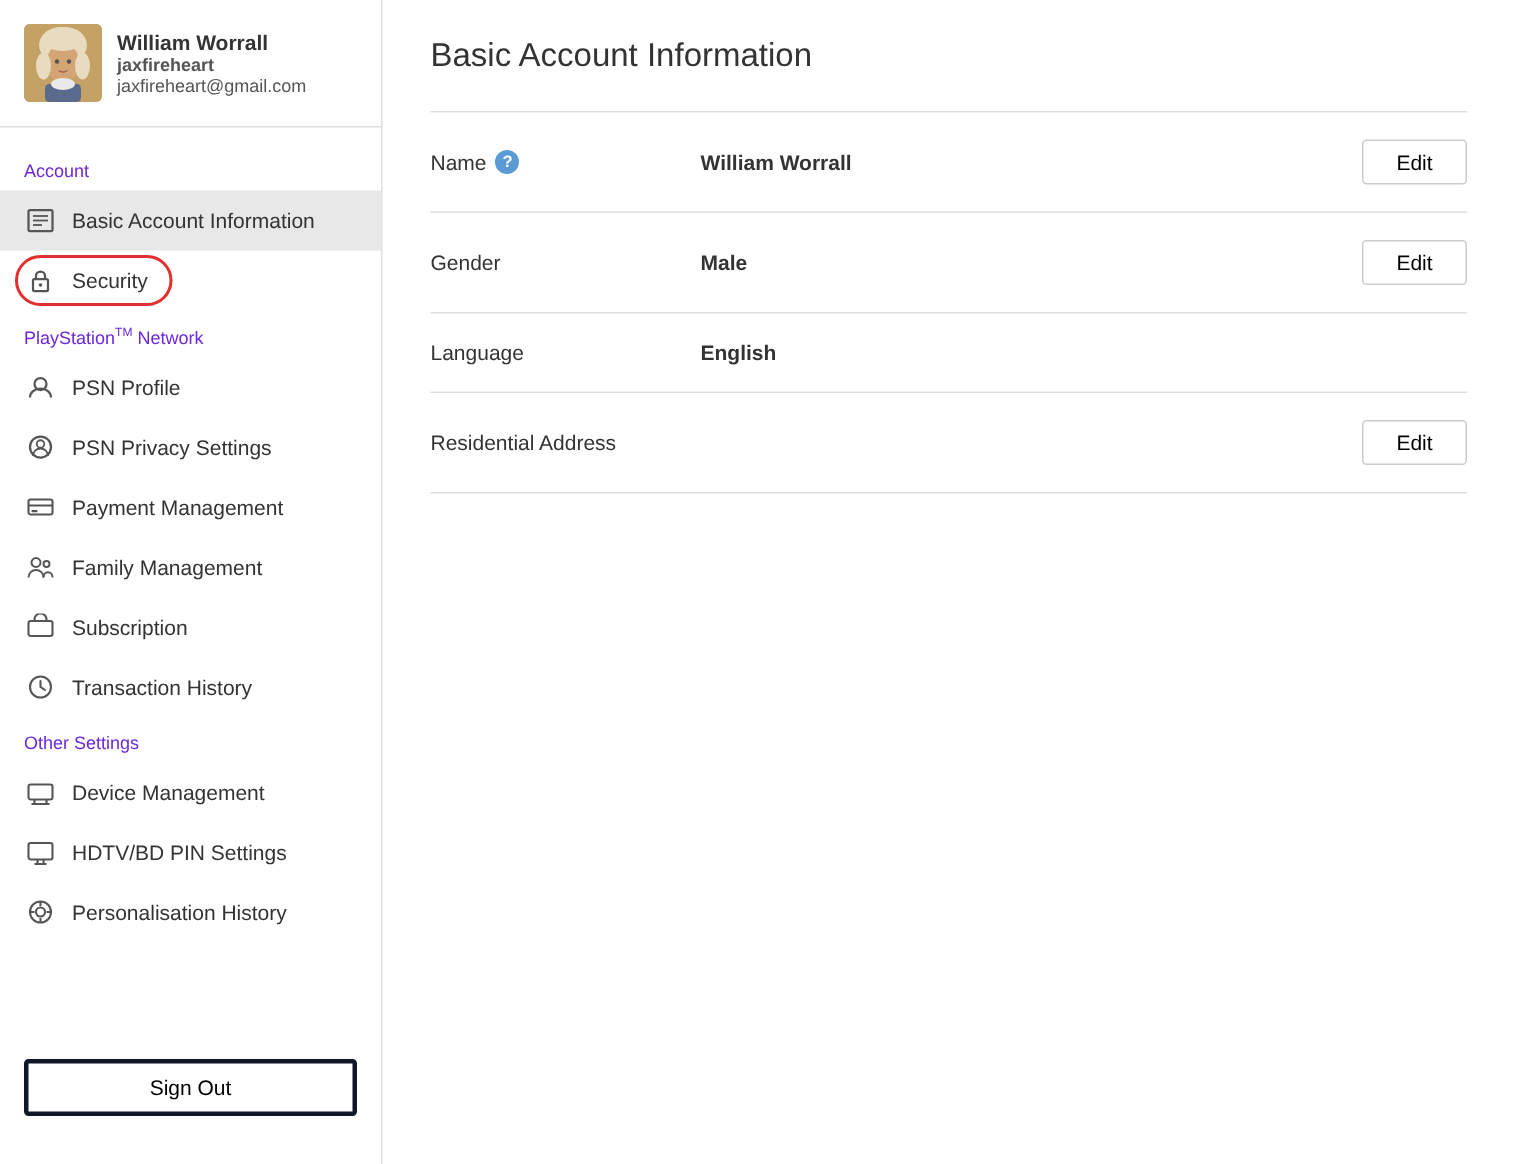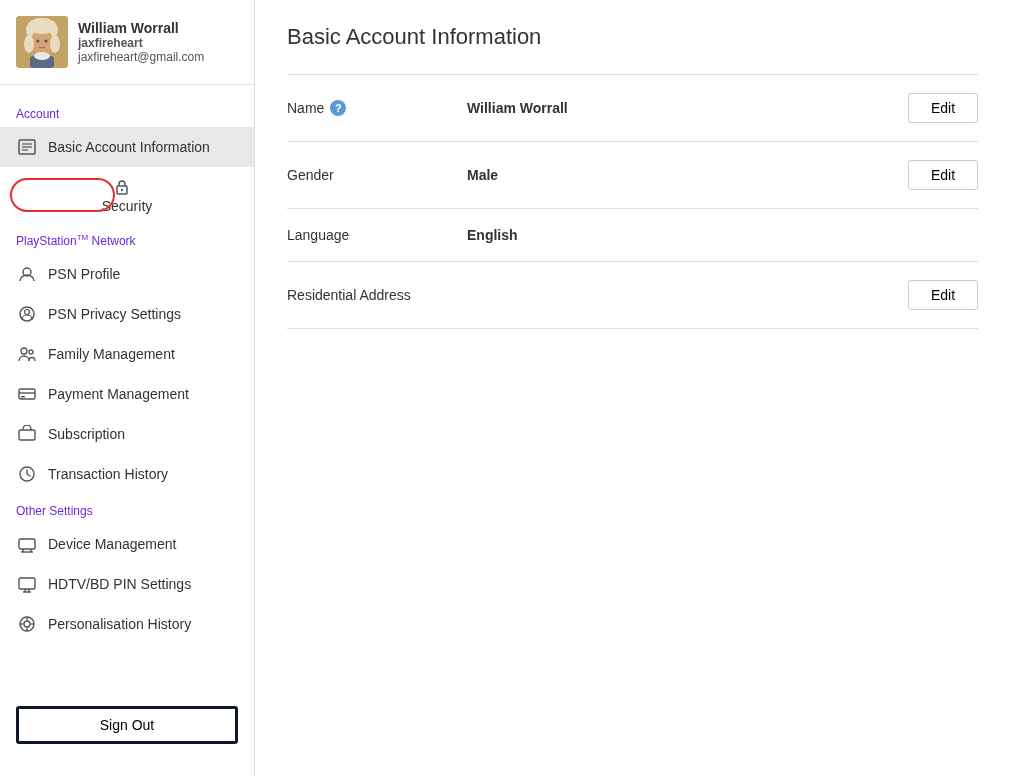--- a/index.html
+++ b/index.html
@@ -95,21 +95,20 @@
       display: flex;
       align-items: center;
       justify-content: center;
       flex-shrink: 0;
       color: #555;
       font-size: 16px;
     }
 
     .nav-item.security-item {
       position: relative;
-      flex-direction: column;
     }
 
     .security-circle {
       position: absolute;
       left: 10px;
       top: 50%;
       transform: translateY(-50%);
       width: 105px;
       height: 34px;
       border: 2px solid #e03030;
@@ -298,38 +297,38 @@
         <circle cx="9" cy="7" r="2.5" stroke="#555" stroke-width="1.2" fill="none"></circle>
         <path d="M4 15c0-2.8 2.2-5 5-5s5 2.2 5 5" stroke="#555" stroke-width="1.2" fill="none"></path>
       </svg>
     </span>
     <span>PSN Privacy Settings</span>
   </div>
 
   <div class="nav-item">
     <span class="icon">
       <svg width="18" height="18" viewBox="0 0 18 18" fill="none">
+        <rect x="1" y="4" width="16" height="10" rx="1.5" stroke="#555" stroke-width="1.4" fill="none"></rect>
+        <line x1="1" y1="8" x2="17" y2="8" stroke="#555" stroke-width="1.4"></line>
+        <rect x="3" y="11" width="4" height="1.5" rx="0.5" fill="#555"></rect>
+      </svg>
+    </span>
+    <span>Payment Management</span>
+  </div>
+
+  <div class="nav-item">
+    <span class="icon">
+      <svg width="18" height="18" viewBox="0 0 18 18" fill="none">
         <circle cx="6" cy="6" r="3" stroke="#555" stroke-width="1.3" fill="none"></circle>
         <circle cx="13" cy="7" r="2" stroke="#555" stroke-width="1.3" fill="none"></circle>
         <path d="M1 16c0-2.8 2.2-5 5-5s5 2.2 5 5" stroke="#555" stroke-width="1.3" fill="none"></path>
         <path d="M11 16c0-2 1.3-3.5 3-3.5s3 1.5 3 3.5" stroke="#555" stroke-width="1.3" fill="none"></path>
       </svg>
     </span>
     <span>Family Management</span>
-  </div>
-
-  <div class="nav-item">
-    <span class="icon">
-      <svg width="18" height="18" viewBox="0 0 18 18" fill="none">
-        <rect x="1" y="4" width="16" height="10" rx="1.5" stroke="#555" stroke-width="1.4" fill="none"></rect>
-        <line x1="1" y1="8" x2="17" y2="8" stroke="#555" stroke-width="1.4"></line>
-        <rect x="3" y="11" width="4" height="1.5" rx="0.5" fill="#555"></rect>
-      </svg>
-    </span>
-    <span>Payment Management</span>
   </div>
 
 
   <div class="nav-item">
     <span class="icon">
       <svg width="18" height="18" viewBox="0 0 18 18" fill="none">
         <rect x="1" y="5" width="16" height="10" rx="1.5" stroke="#555" stroke-width="1.4" fill="none"></rect>
         <path d="M5 5V4a4 4 0 018 0v1" stroke="#555" stroke-width="1.4" fill="none"></path>
       </svg>
     </span>

